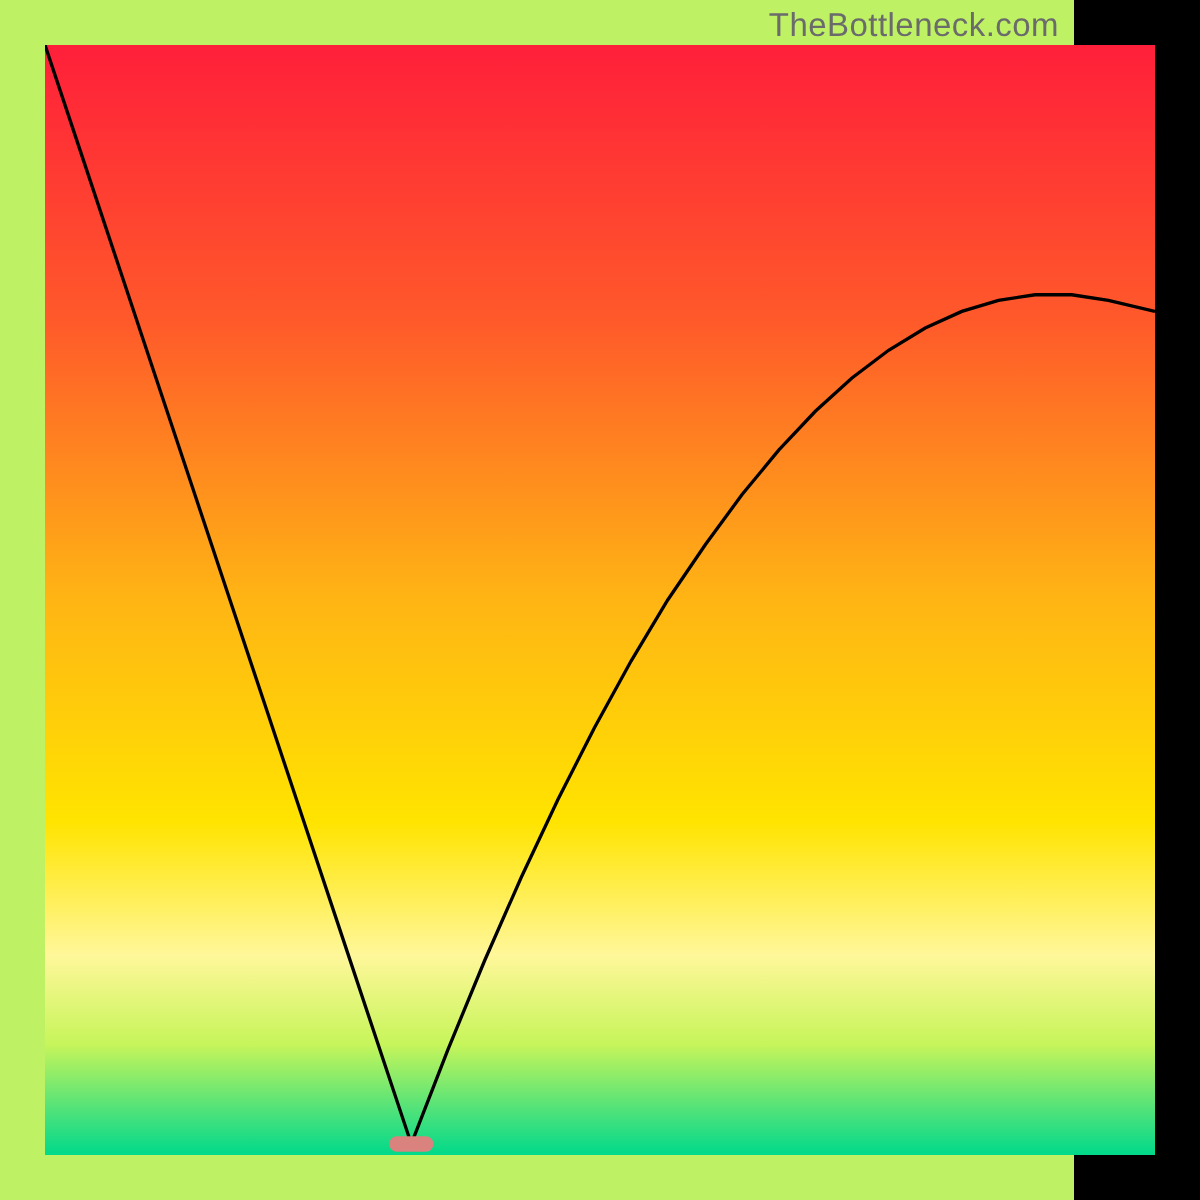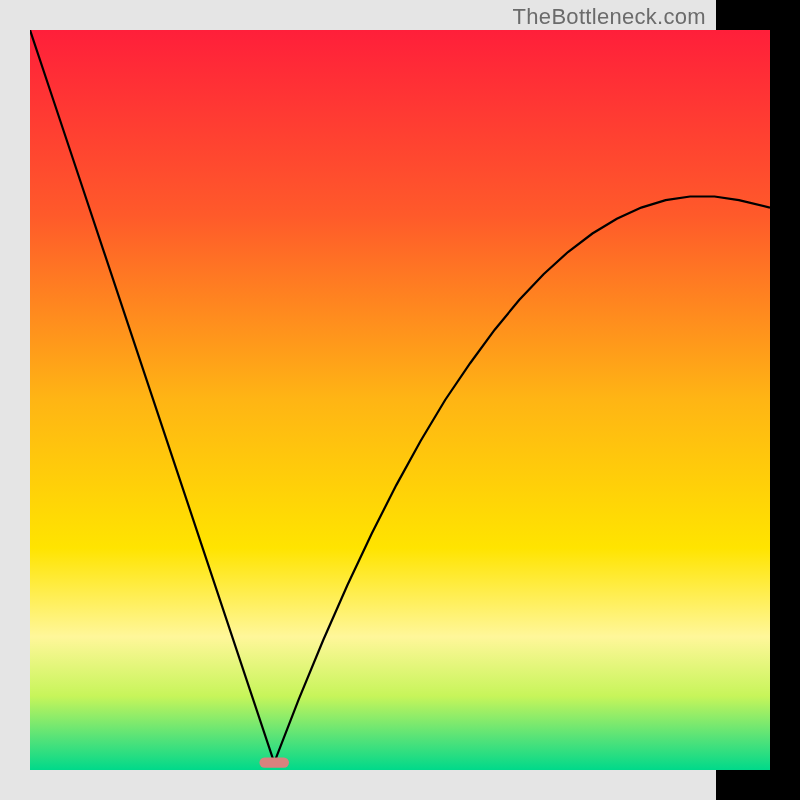--- a/index.html
+++ b/index.html
@@ -1,21 +1,21 @@
 <!DOCTYPE html>
 <html><head>
 <meta charset="utf-8">
 <style>
   * { margin: 0; padding: 0; box-sizing: border-box; }
   html, body { width: 800px; height: 800px; overflow: hidden; background: #000; }
   .frame {
     position: relative;
     width: 716px;
     height: 800px;
-    background: #e5e5e5;
+    background: #bef264;
   }
   .watermark {
     position: absolute;
     top: 4px;
     right: 10px;
     color: #6b6b6b;
     font-family: Arial, Helvetica, sans-serif;
     font-size: 22px;
     font-weight: 400;
     letter-spacing: 0.3px;

